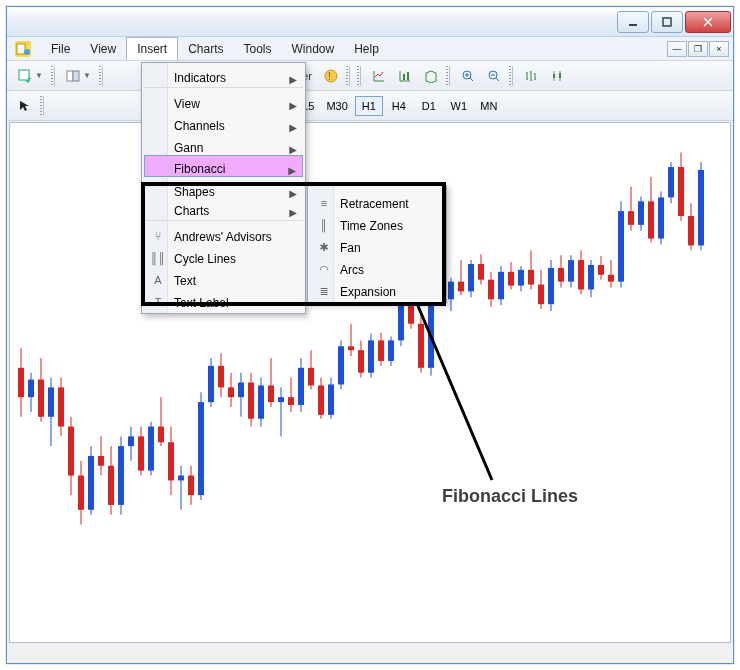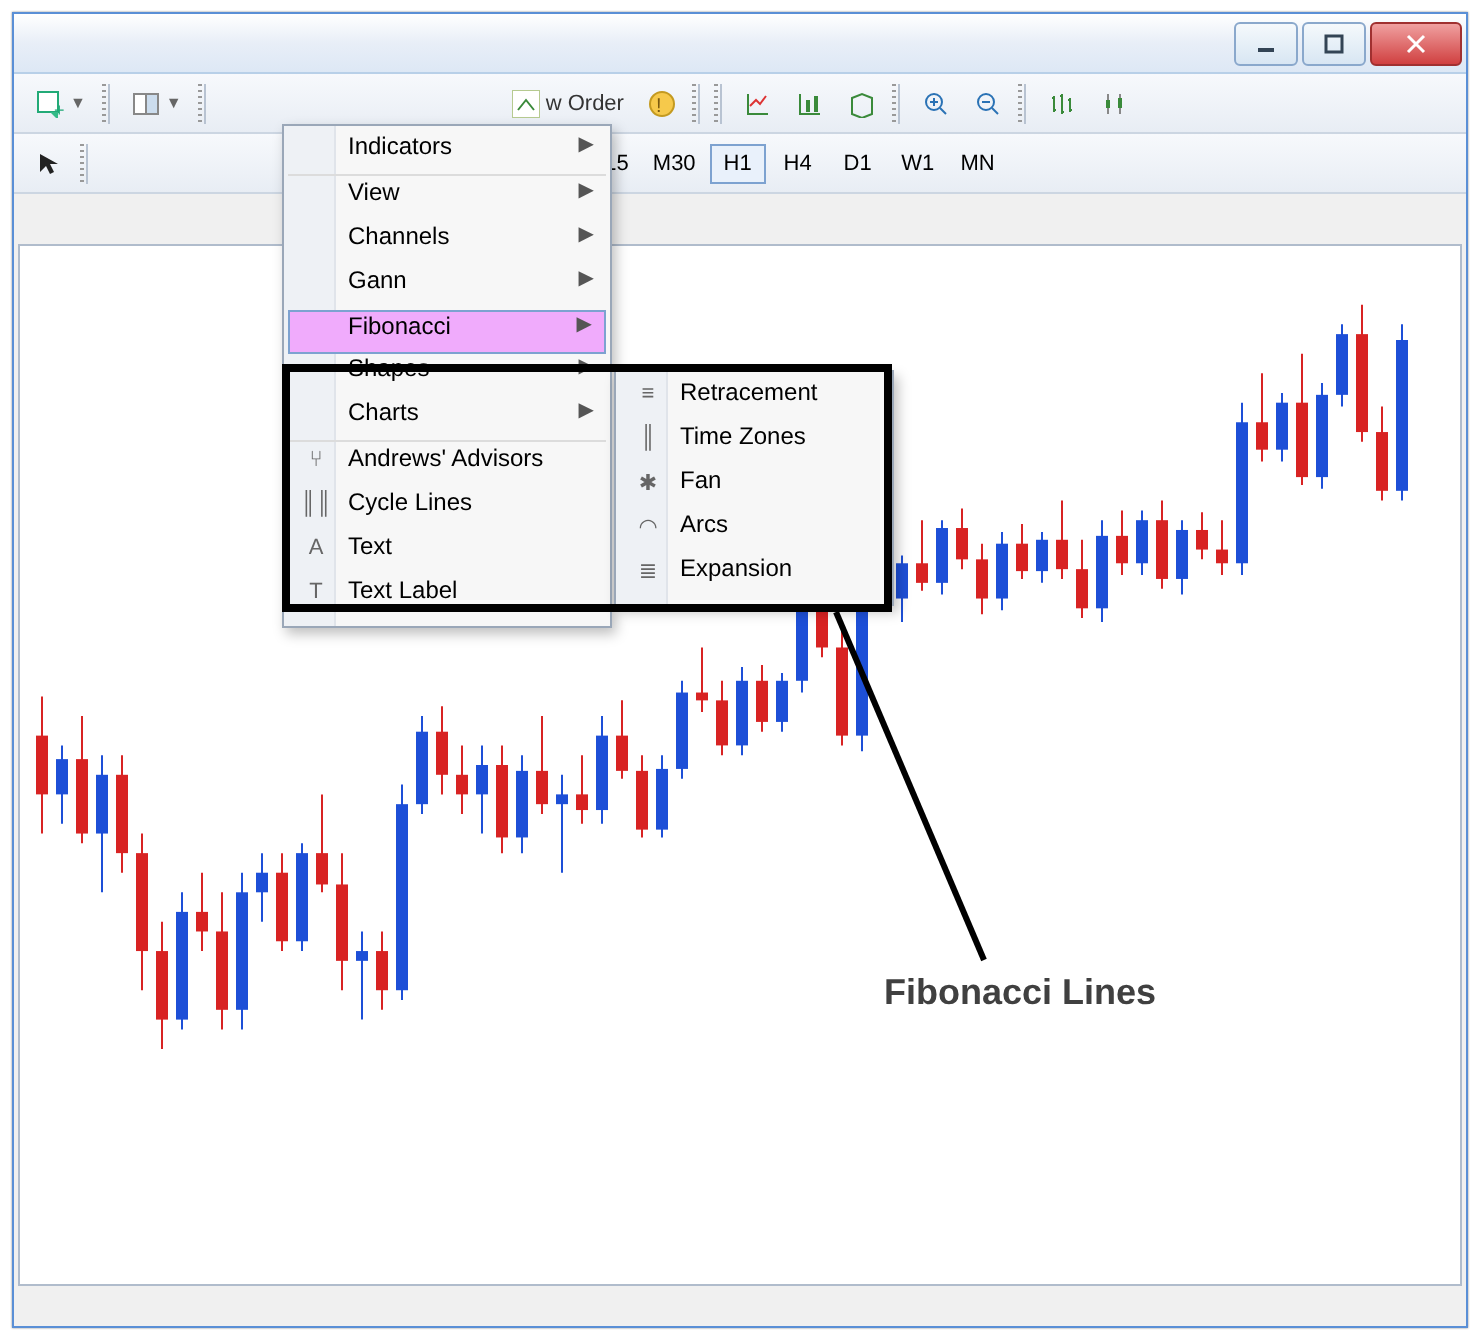--- a/index.html
+++ b/index.html
@@ -24,21 +24,21 @@
 .toolbar { height: 30px; background: linear-gradient(#f7f9fc,#e8edf4); border-bottom: 1px solid #ccd6e2; display:flex; align-items:center; padding: 0 6px; gap: 2px; font-size: 11px; }
 .tb-btn { height: 22px; min-width: 24px; padding: 0 4px; border: 1px solid transparent; display: inline-flex; align-items:center; justify-content:center; cursor: default; gap: 3px; }
 .tb-sep { width: 1px; height: 20px; background: #b8c3d2; margin: 0 4px; position: relative; }
 .tb-sep::before { content:""; position:absolute; left:-3px; top:0; width:2px; height:100%; background: repeating-linear-gradient(#999 0 1px, transparent 1px 3px); }
 .tb-text { color: #333; font-size: 11px; }
 .tf-btn { height: 20px; min-width: 28px; border: 1px solid transparent; font-size: 11px; display: inline-flex; align-items:center; justify-content:center; padding: 0 4px; }
 .tf-btn.sel { border-color: #7da2d0; background: #e9f1fb; }
 
 
 .menu-popup { position: absolute; background: #f7f7f7; border: 1px solid #9aa7b8; box-shadow: 2px 3px 6px rgba(0,0,0,.25); z-index: 50; font-size: 12px; }
-.menu-popup .row { display: flex; align-items: flex-start; height: 22px; padding: 0 22px 0 30px; position: relative; cursor: default; white-space: nowrap; }
+.menu-popup .row { display: flex; align-items: flex-end; height: 22px; padding: 0 22px 0 30px; position: relative; cursor: default; white-space: nowrap; }
 .menu-popup .row.sep-after { border-bottom: 1px solid #dcdcdc; margin-bottom: 1px; padding-bottom: 2px; }
 .menu-popup .row .arrow { position: absolute; right: 6px; font-size: 10px; color: #555; }
 .menu-popup .row .ico { position: absolute; left: 6px; width: 16px; height: 16px; display:flex; align-items:center; justify-content:center; color:#666; font-size:11px; }
 .menu-popup .row.highlight { background: #f0abfc; border: 1px solid #7da2d0; padding-left: 29px; padding-right: 21px; }
 .menu-popup .icon-strip { position:absolute; left:0; top:0; bottom:0; width: 26px; background:#eef1f5; border-right: 1px solid #e0e4ea; }
 
 .insert-menu { left: 134px; top: 55px; width: 165px; padding: 3px 2px; }
 .fib-menu { left: 300px; top: 178px; width: 140px; padding: 3px 2px; }
 
 
@@ -79,20 +79,41 @@
           <rect x="1" y="1" width="8" height="8" fill="none" stroke="#345" stroke-width="1.5"></rect>
         </svg>
       </div>
     <div class="title-btn close">
         <svg viewBox="0 0 10 10">
           <path d="M1 1l8 8M9 1l-8 8" stroke="#fff" stroke-width="1.5"></path>
         </svg>
       </div>
   </div>
 
+  <div class="menubar">
+    <div class="app-icon">
+      <svg width="16" height="16">
+          <rect width="16" height="16" fill="#f6d94c" rx="2"></rect>
+          <rect x="2" y="3" width="8" height="10" fill="#fff" stroke="#b89010"></rect>
+          <circle cx="12" cy="11" r="3" fill="#4aa3df"></circle>
+        </svg>
+    </div>
+    <div class="menu-item">File</div>
+    <div class="menu-item">View</div>
+    <div class="menu-item active">Insert</div>
+    <div class="menu-item">Charts</div>
+    <div class="menu-item">Tools</div>
+    <div class="menu-item">Window</div>
+    <div class="menu-item">Help</div>
+    <div class="mini-controls">
+      <div class="mini-btn">—</div>
+      <div class="mini-btn">❐</div>
+      <div class="mini-btn">×</div>
+    </div>
+  </div>
 
   <div class="toolbar">
     <div class="tb-btn">
         <svg width="14" height="14">
           <rect x="1" y="1" width="10" height="10" fill="#fff" stroke="#2a7"></rect>
           <path d="M7 11l4 0 0 4" fill="#3b8"></path>
           <text x="9" y="13" font-size="9" fill="#2a7">+</text>
         </svg>
         <span style="font-size:8px;color:#666">▼</span>
       </div>

